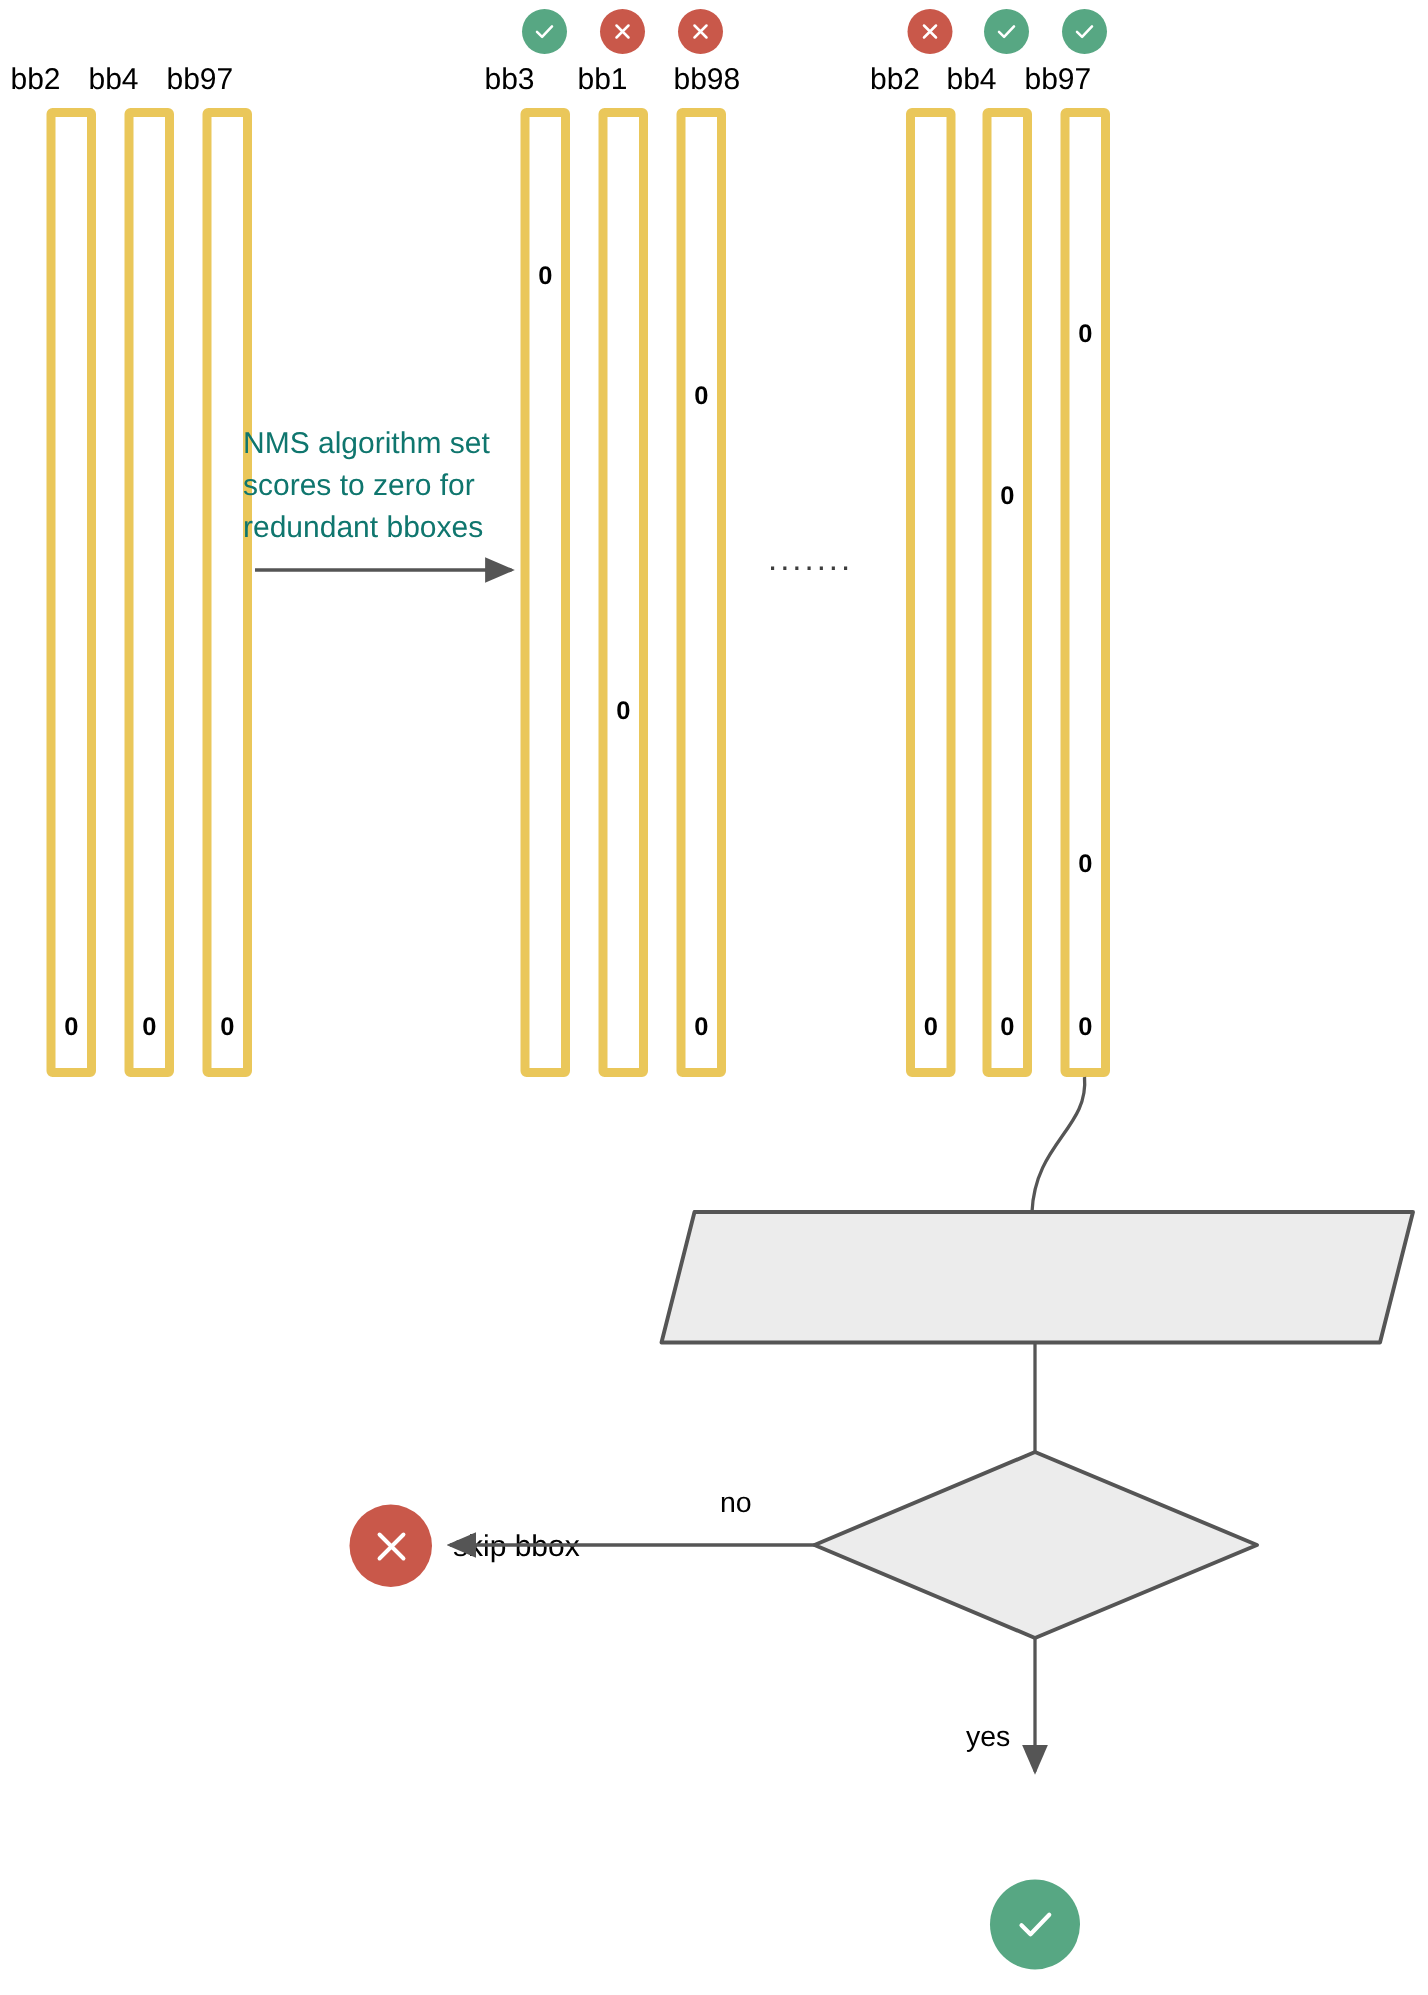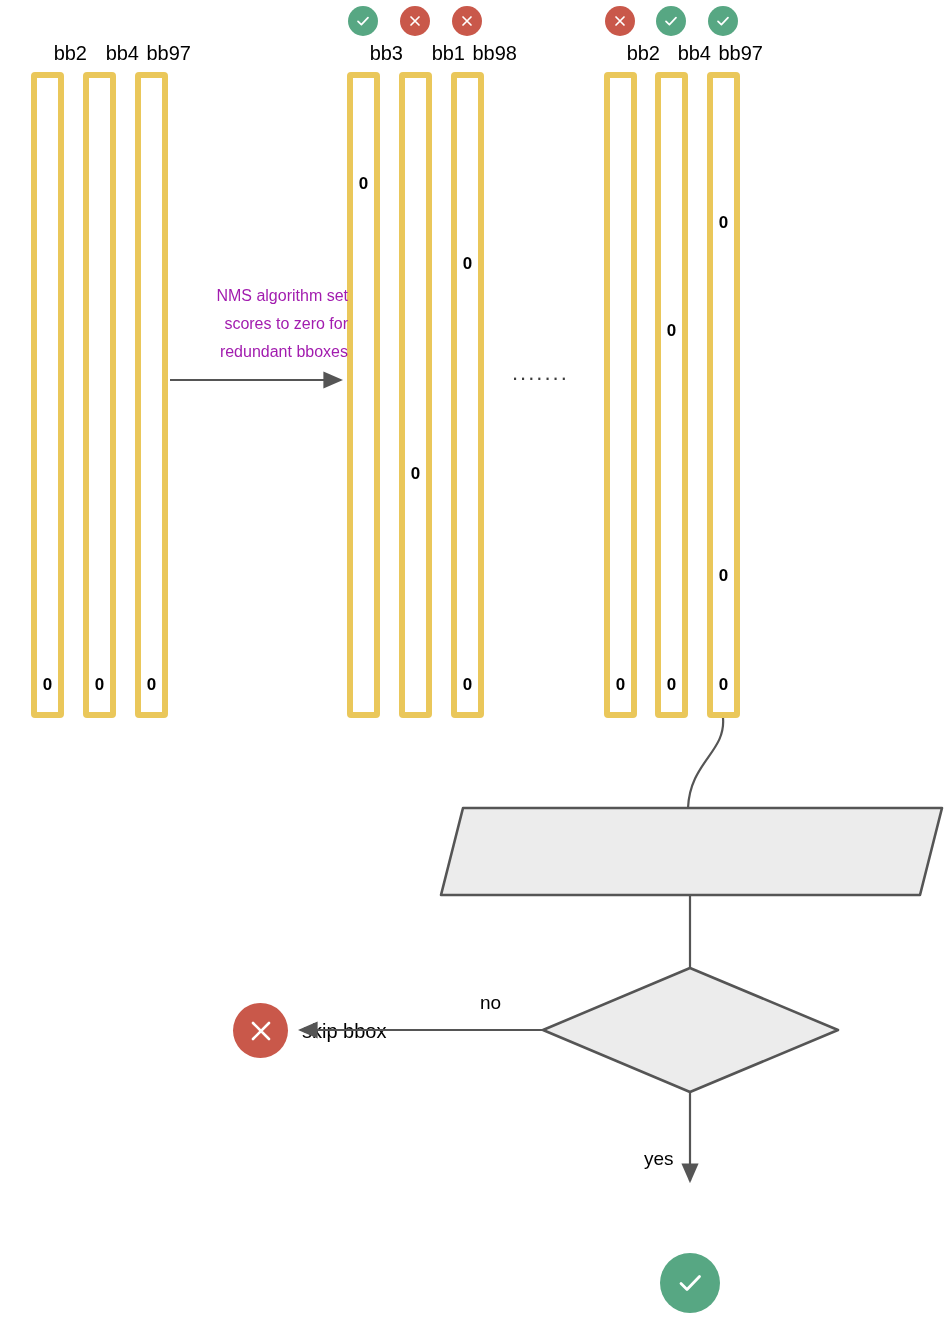--- a/index.html
+++ b/index.html
@@ -24,21 +24,21 @@
     box-sizing: border-box;
     border: 6px solid #eac75a;
     border-radius: 4px;
     background: #ffffff;
   }
   .col-label {
     position: absolute;
     font-size: 20px;
     line-height: 20px;
     color: #000000;
-    text-align: right;
+    text-align: left;
     white-space: nowrap;
   }
   .zero {
     position: absolute;
     font-size: 17px;
     font-weight: bold;
     line-height: 17px;
     color: #000000;
     text-align: center;
     white-space: nowrap;
@@ -61,24 +61,24 @@
     border-radius: 50%;
     display: flex;
     align-items: center;
     justify-content: center;
   }
   .badge-big.ok { background: #57a783; }
   .badge-big.bad { background: #c9584a; }
   
   .note {
     position: absolute;
-    font-size: 16px;
+    font-size: 20px;
     line-height: 28px;
-    color: #a21caf;
-    text-align: right;
+    color: #0f766e;
+    text-align: left;
     white-space: pre-line;
   }
   .plain {
     position: absolute;
     font-size: 20px;
     line-height: 26px;
     color: #000000;
     white-space: nowrap;
   }
   .edge-label {
@@ -149,21 +149,21 @@
     </div>
     <div class="col-label" style="left:385px; top:43px; width:80px;">bb1</div>
     <div class="bbox-col" style="left:399px; top:72px; width:33px; height:646px;"></div>
     <div class="zero" style="left:399px; top:465px; width:33px;">0</div>
 
     <div class="badge bad" style="left:452px; top:6px;">
       <svg width="18" height="18" viewBox="0 0 18 18" aria-hidden="true">
         <path d="M5 5 L13 13 M13 5 L5 13" fill="none" stroke="#ffffff" stroke-width="1.7" stroke-linecap="round"></path>
       </svg>
     </div>
-    <div class="col-label" style="left:437px; top:43px; width:80px;">bb98</div>
+    <div class="col-label" style="left:449px; top:43px; width:80px;">bb98</div>
     <div class="bbox-col" style="left:451px; top:72px; width:33px; height:646px;"></div>
     <div class="zero" style="left:451px; top:255px; width:33px;">0</div>
     <div class="zero" style="left:451px; top:676px; width:33px;">0</div>
   </div>
 
   <div class="ellipsis" style="left:512px; top:360px;">.......</div>
 
   <div>
     <div class="badge bad" style="left:605px; top:6px;">
       <svg width="18" height="18" viewBox="0 0 18 18" aria-hidden="true">

